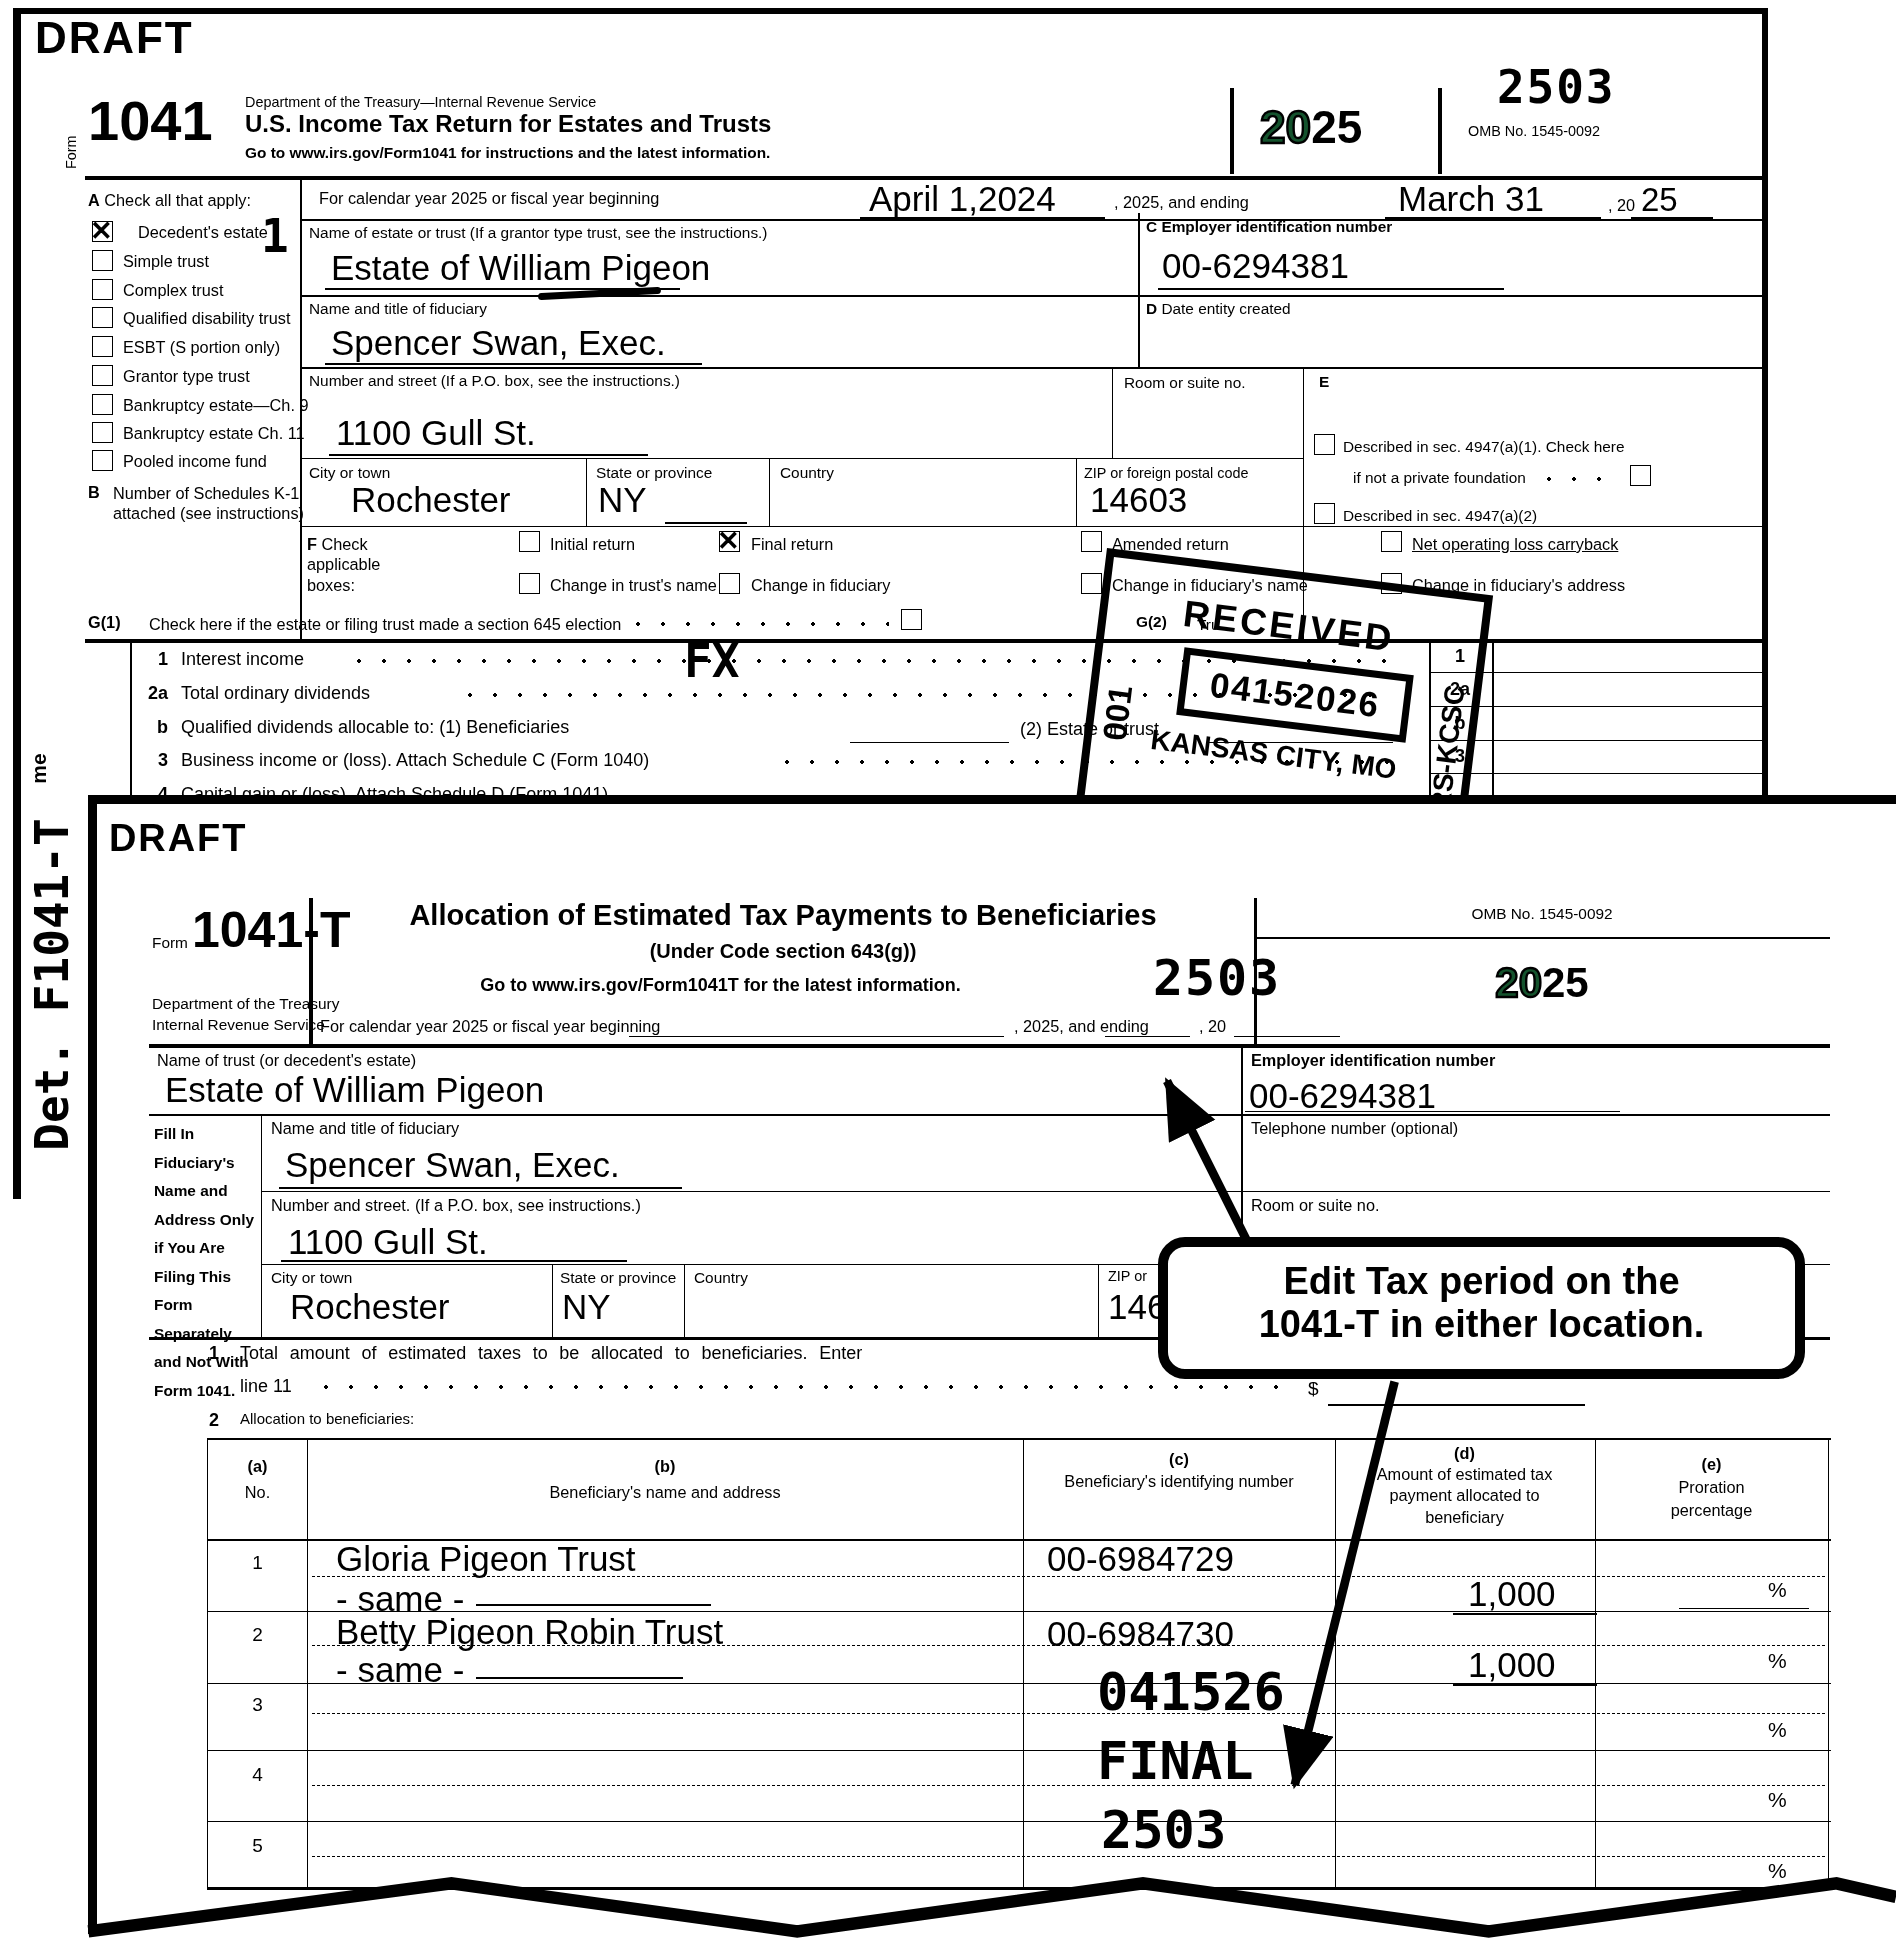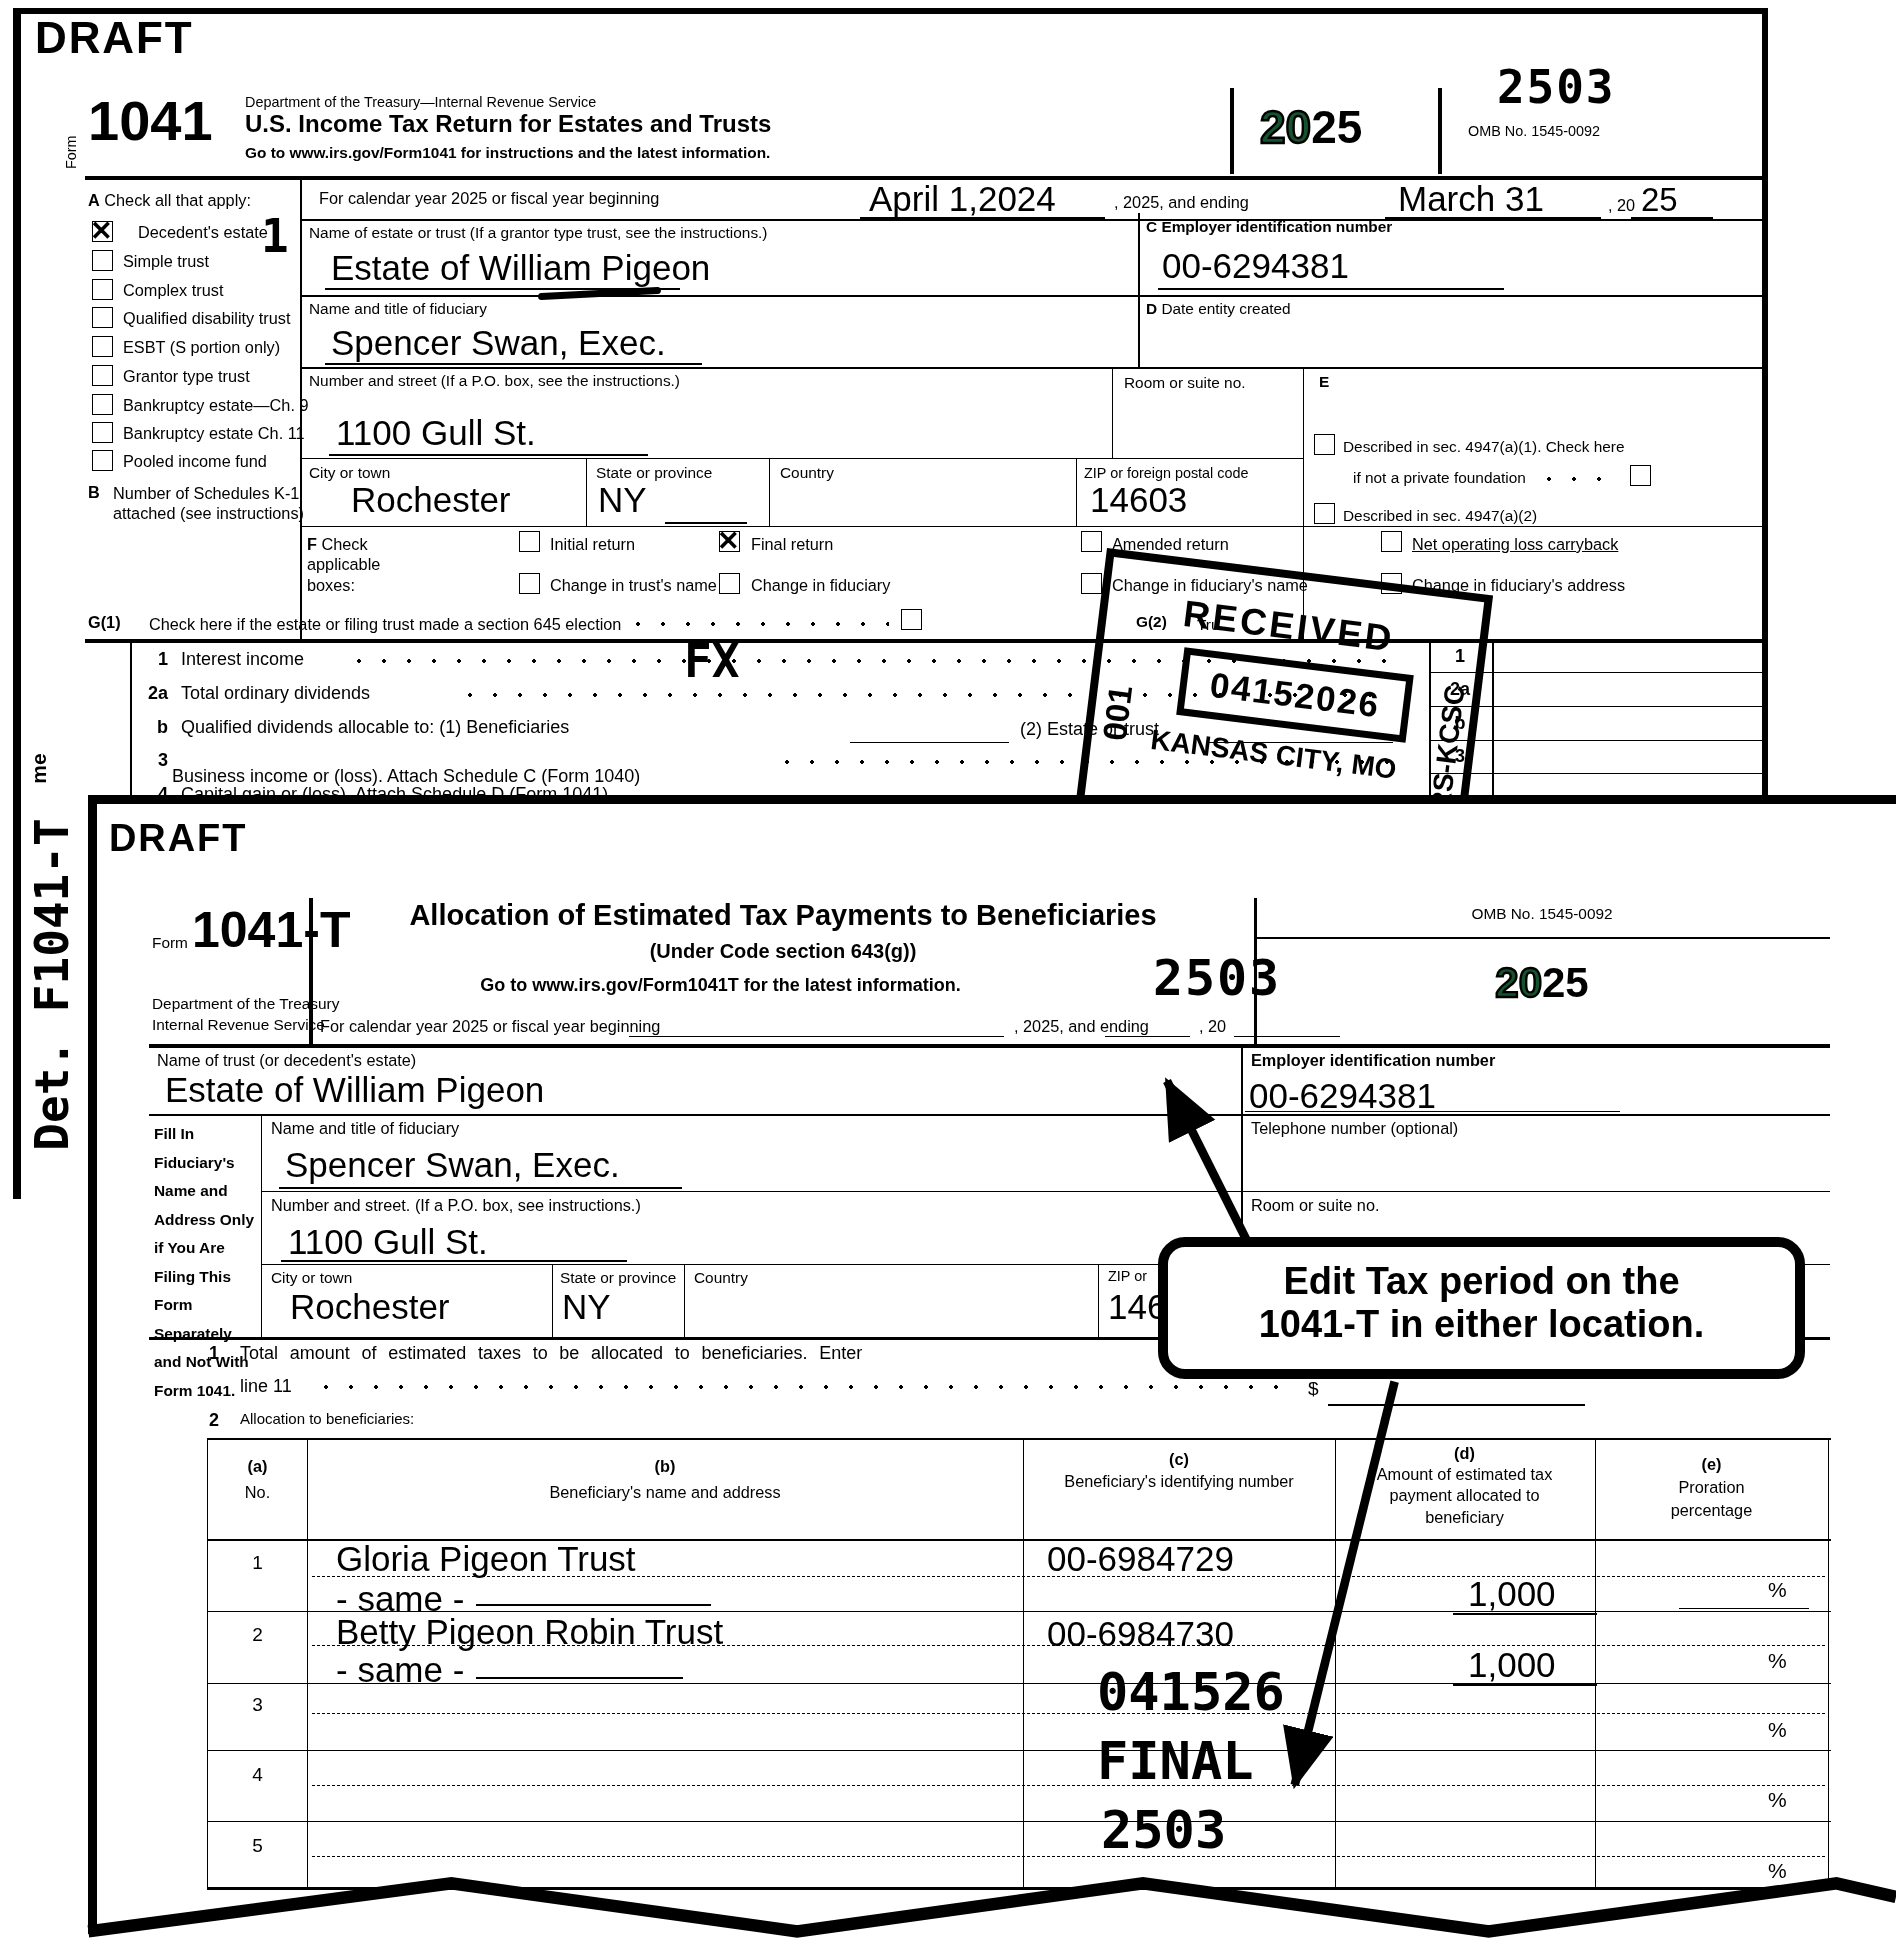--- a/index.html
+++ b/index.html
@@ -174,21 +174,21 @@
   <div class="dots s1" style="left:355px;top:657px;width:1038px;"></div>
   <div class="abs s1 b" style="left:134px;top:683px;width:34px;text-align:right;font-size:18px;">2a</div>
   <div class="abs s1" style="left:181px;top:683px;font-size:18px;">Total ordinary dividends</div>
   <div class="dots s1" style="left:466px;top:691px;width:927px;"></div>
   <div class="abs s1 b" style="left:134px;top:717px;width:34px;text-align:right;font-size:18px;">b</div>
   <div class="abs s1" style="left:181px;top:717px;font-size:18px;">Qualified dividends allocable to: (1) Beneficiaries</div>
   <div class="fill s1" style="left:850px;top:742px;width:159px;height:1px;"></div>
   <div class="abs s1" style="left:1020px;top:719px;font-size:18px;">(2) Estate or trust</div>
   <div class="fill s1" style="left:1206px;top:742px;width:187px;height:1px;"></div>
   <div class="abs s1 b" style="left:134px;top:750px;width:34px;text-align:right;font-size:18px;">3</div>
-  <div class="abs s1" style="left:172px;top:750px;font-size:18px;margin-top:16px;">Business income or (loss). Attach Schedule C (Form 1040)</div>
+  <div class="abs s1" style="left:181px;top:750px;font-size:18px;">Business income or (loss). Attach Schedule C (Form 1040)</div>
   <div class="dots s1" style="left:783px;top:758px;width:610px;"></div>
   <div class="abs s1 b" style="left:134px;top:784px;width:34px;text-align:right;font-size:18px;">4</div>
   <div class="abs s1" style="left:181px;top:784px;font-size:18px;">Capital gain or (loss). Attach Schedule D (Form 1041)</div>
   <div class="abs s1 marker" style="left:684px;top:634px;font-size:46px;">FX</div>
 
   <div class="vl s1" style="left:1429px;top:643px;height:154px;"></div>
   <div class="vl s1" style="left:1492px;top:643px;height:154px;"></div>
   <div class="hl s1" style="left:1429px;top:672px;width:335px;height:1px;"></div>
   <div class="hl s1" style="left:1429px;top:706px;width:335px;height:1px;"></div>
   <div class="hl s1" style="left:1429px;top:740px;width:335px;height:1px;"></div>

